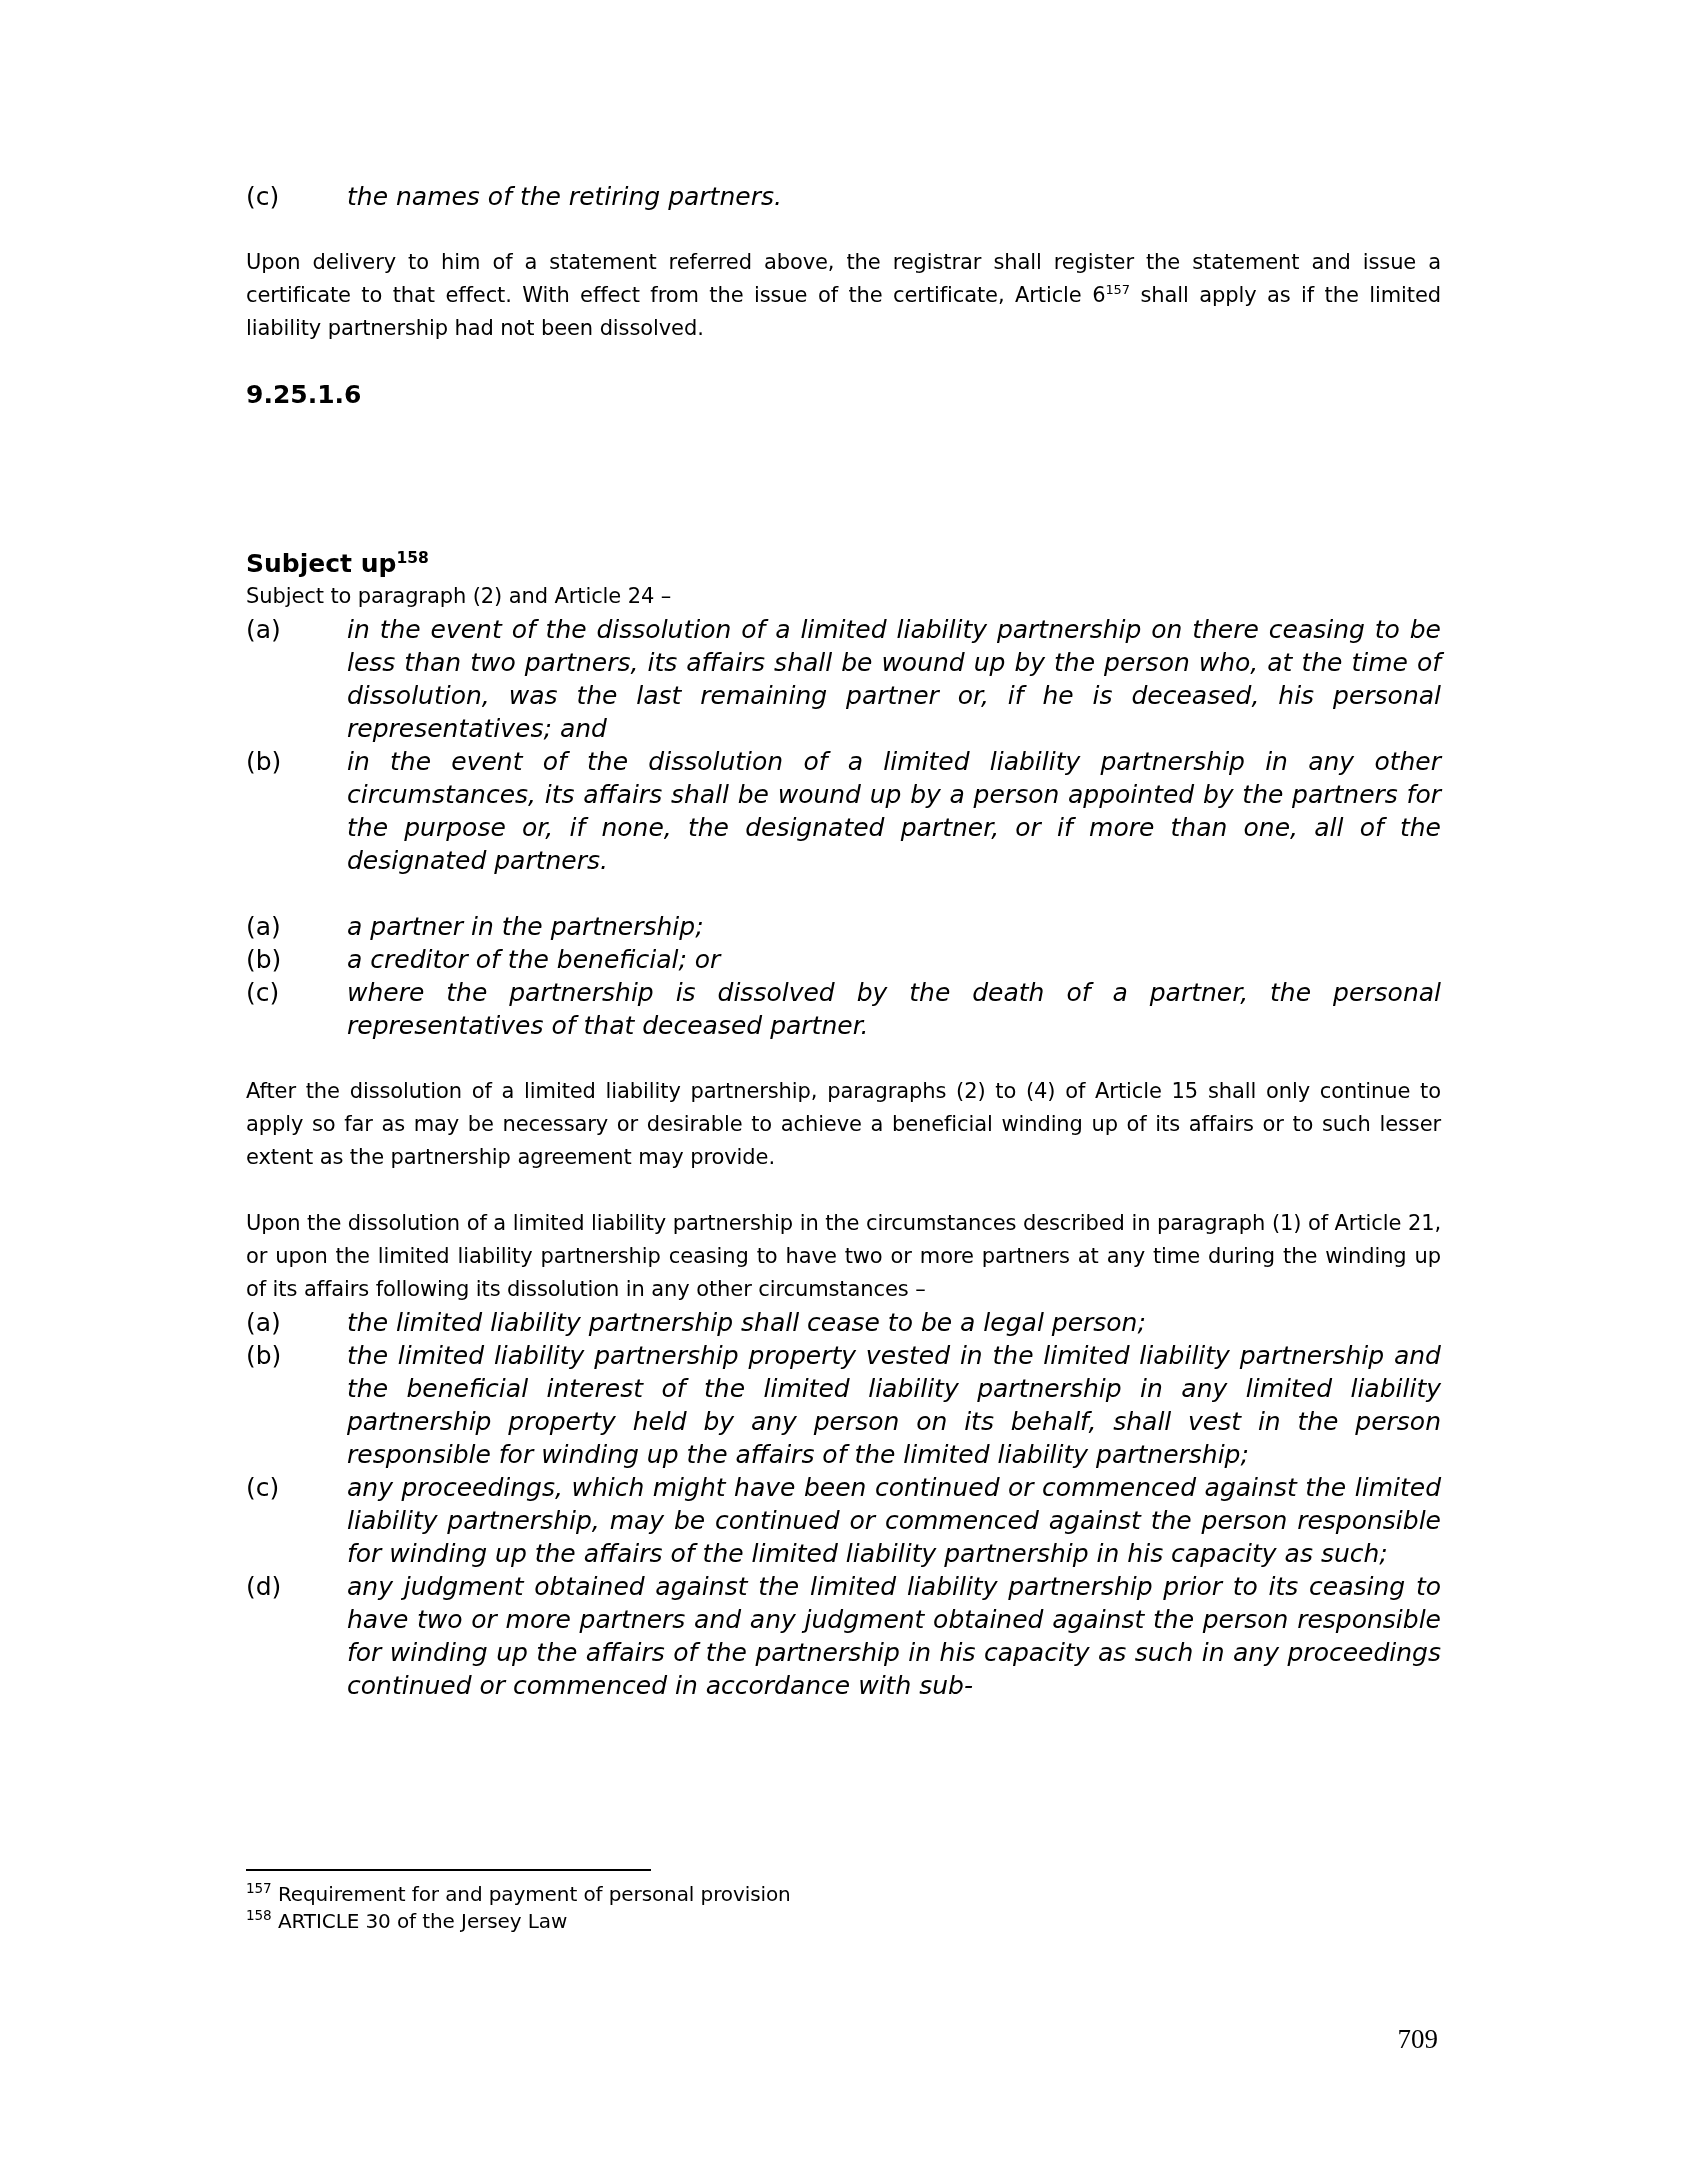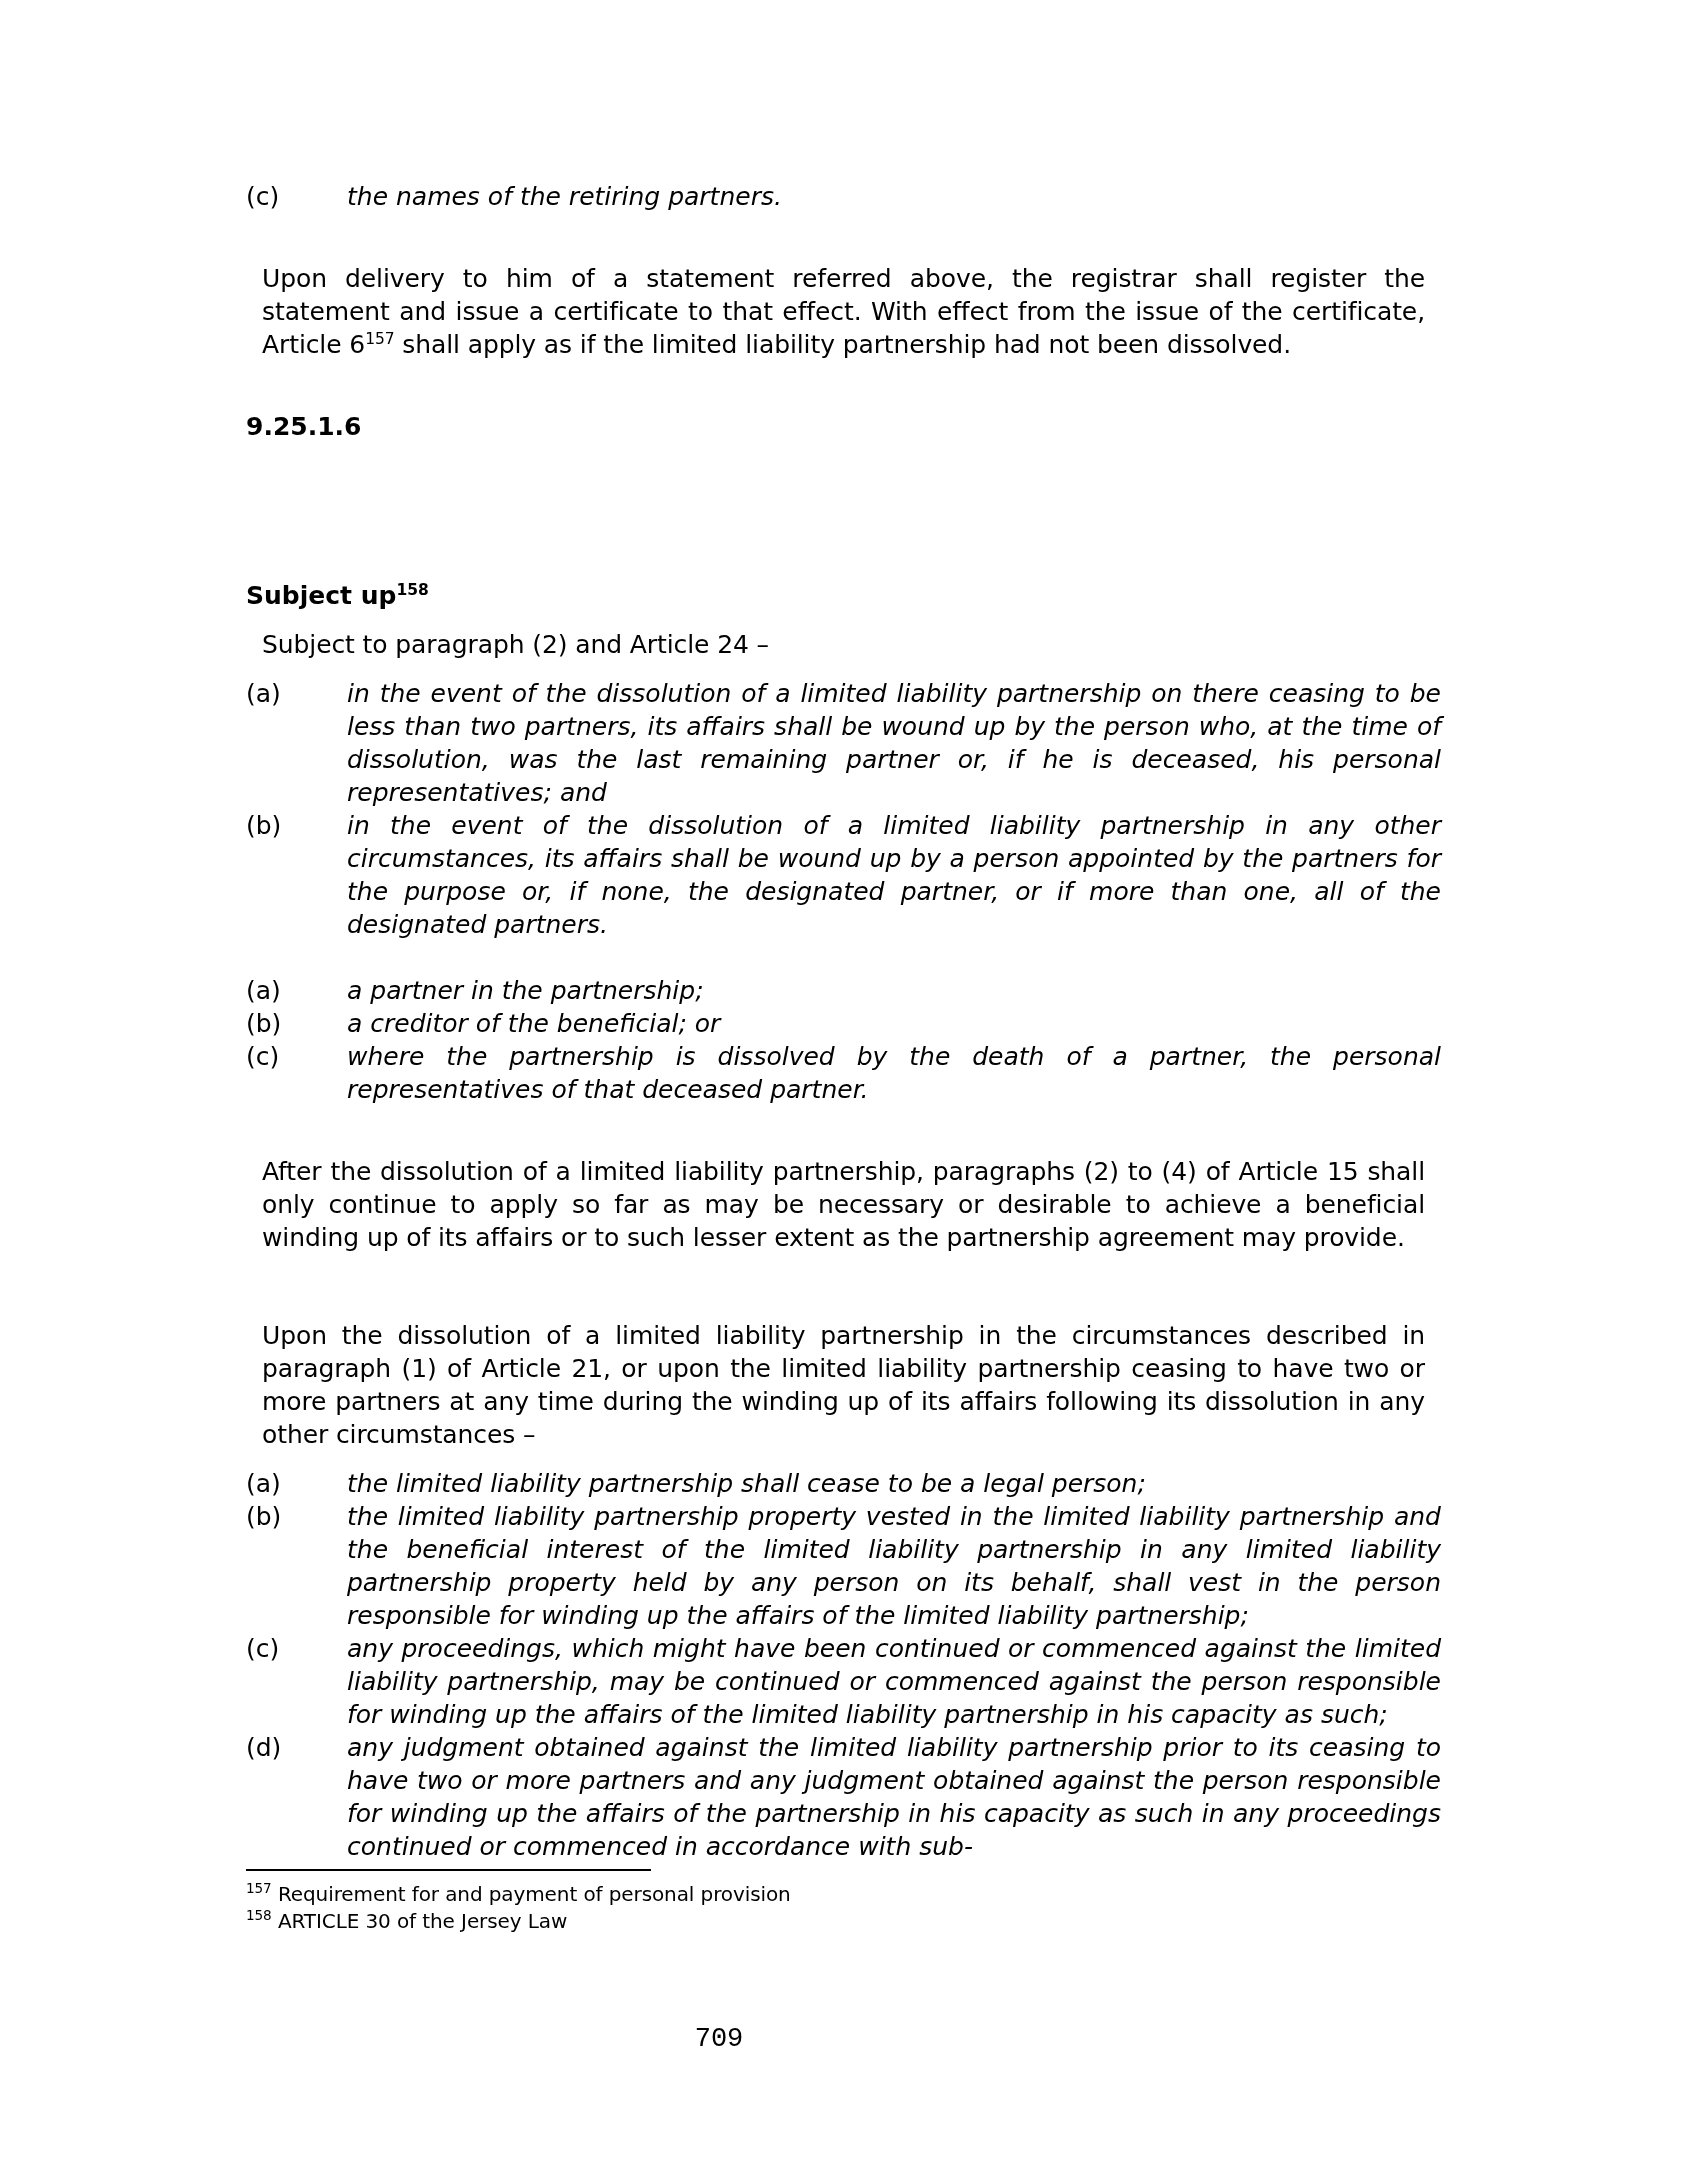--- a/index.html
+++ b/index.html
@@ -22,24 +22,24 @@
     overflow: hidden;
   }
   .content {
     position: absolute;
     left: 246px;
     top: 180px;
     width: 1195px;
   }
   
   .para {
-    font-size: 25px;
+    font-size: 21px;
     line-height: 33px;
     text-align: justify;
-    margin: 16px;
+    margin: 0;
     letter-spacing: -0.1px;
   }
   .para.nojust { text-align: left; }
   .spacer-para { height: 33px; }
   
   .list {
     margin: 0;
     padding: 0;
   }
   .li {
@@ -103,22 +103,22 @@
   }
   .footnote sup {
     font-size: 0.68em;
   }
   
   .page-number {
     position: absolute;
     left: 0;
     top: 2023px;
     width: 1438px;
-    text-align: center;
-    font-family: Liberation Mono, monospace;
+    text-align: right;
+    font-family: Liberation Serif, serif;
     font-size: 27px;
     line-height: 33px;
   }
 </style>
 </head>
 <body>
 
 <div class="page">
 
   <div class="content">

